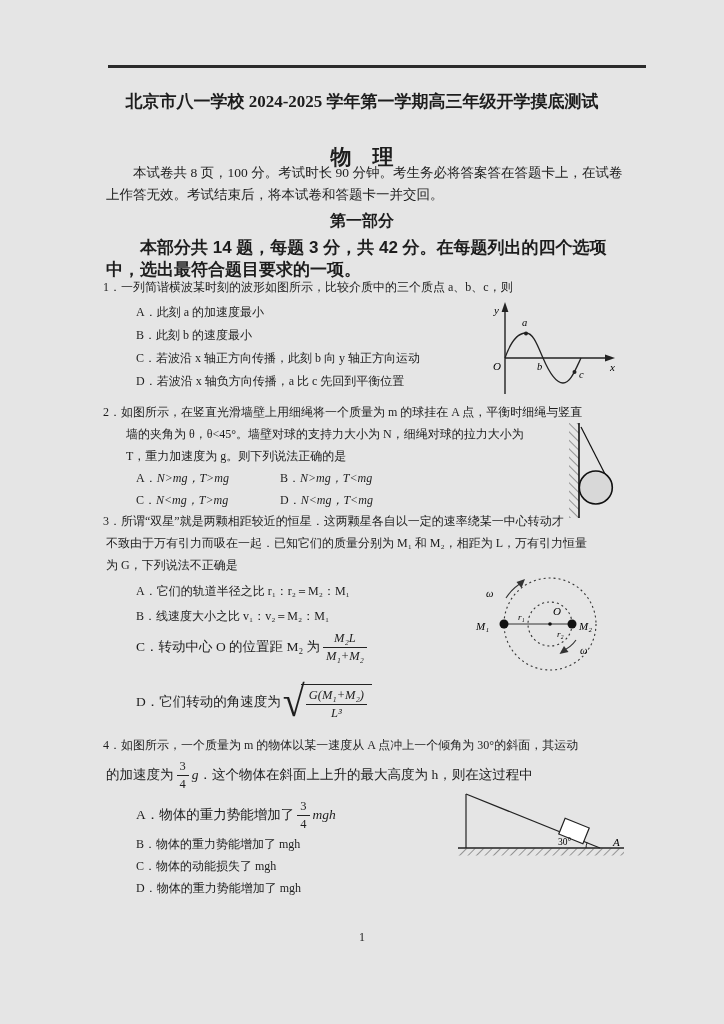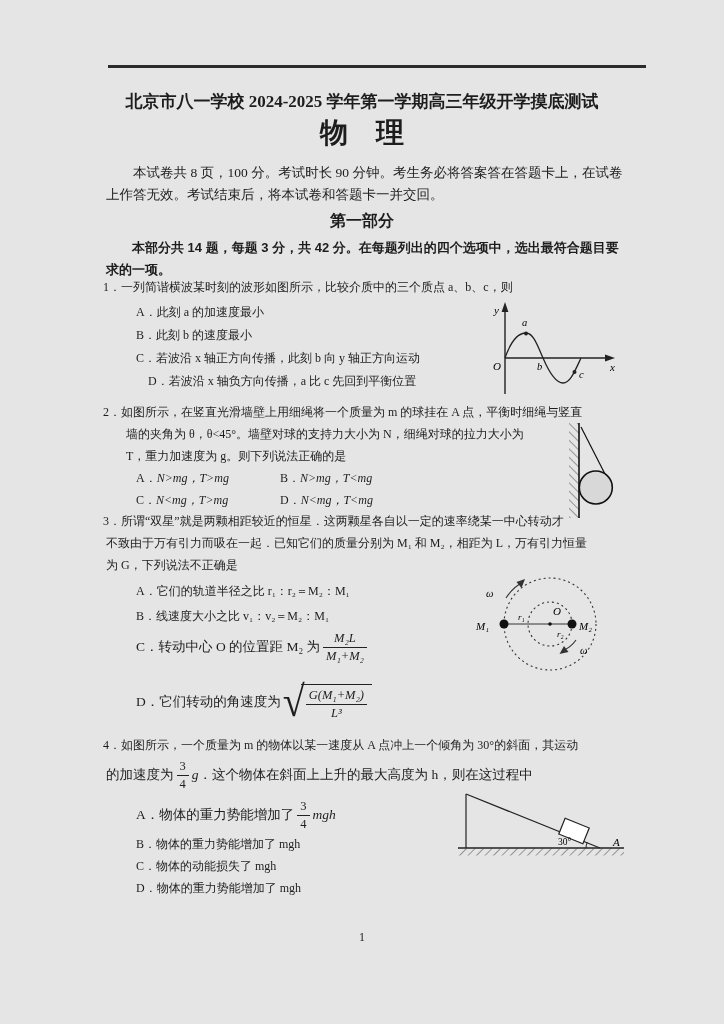--- a/index.html
+++ b/index.html
@@ -25,31 +25,31 @@
   svg { display:block; }
 </style>
 </head>
 <body>
 
 <div class="page">
 
   <div class="rule" style="left:108px; top:65px; width:538px; height:2.5px;"></div>
 
   <div class="line center bold" style="top:90px; font-size:17px;">北京市八一学校 2024-2025 学年第一学期高三年级开学摸底测试</div>
-  <div class="line center bold" style="top:114px; font-size:28px;">物　理</div>
+  <div class="line center bold" style="top:143px; font-size:21px;">物　理</div>
   <div class="para" style="left:106px; top:162px; width:520px;">本试卷共 8 页，100 分。考试时长 90 分钟。考生务必将答案答在答题卡上，在试卷上作答无效。考试结束后，将本试卷和答题卡一并交回。</div>
 
   <div class="line center bold hei" style="top:211px; font-size:16px;">第一部分</div>
-  <div class="para bold hei" style="left:106px; top:237px; width:522px; font-size:13px;">本部分共 14 题，每题 3 分，共 42 分。在每题列出的四个选项中，选出最符合题目要求的一项。</div>
+  <div class="para bold hei" style="left:106px; top:237px; width:522px; font-size:17px;">本部分共 14 题，每题 3 分，共 42 分。在每题列出的四个选项中，选出最符合题目要求的一项。</div>
 
   <div class="line" style="left:103px; top:279px;">1．一列简谐横波某时刻的波形如图所示，比较介质中的三个质点 a、b、c，则</div>
   <div class="line" style="left:136px; top:304px;">A．此刻 a 的加速度最小</div>
   <div class="line" style="left:136px; top:327px;">B．此刻 b 的速度最小</div>
   <div class="line" style="left:136px; top:350px;">C．若波沿 x 轴正方向传播，此刻 b 向 y 轴正方向运动</div>
-  <div class="line" style="left:148px; top:373px;font-family:Liberation Serif, serif;">D．若波沿 x 轴负方向传播，a 比 c 先回到平衡位置</div>
+  <div class="line" style="left:136px; top:373px;font-family:Liberation Serif, serif;">D．若波沿 x 轴负方向传播，a 比 c 先回到平衡位置</div>
 
   <div class="abs" style="left:468px; top:294px;">
     <svg width="150" height="105" viewBox="0 0 150 105">
       <line x1="37" y1="100" x2="37" y2="14" stroke="#222" stroke-width="1.4"></line>
       <polygon points="37,8 33.6,18 40.4,18" fill="#222"></polygon>
       <line x1="37" y1="64" x2="140" y2="64" stroke="#222" stroke-width="1.4"></line>
       <polygon points="147,64 137,60.6 137,67.4" fill="#222"></polygon>
       <path d="M 37 64 C 44 44, 51 39, 58 39 C 65 39, 69 50, 75 64 C 81 78, 88 89, 95 89 C 102 89, 106 79, 113 64" fill="none" stroke="#222" stroke-width="1.3"></path>
       <circle cx="58" cy="39.5" r="2" fill="#222"></circle>
       <circle cx="106.5" cy="78" r="2" fill="#222"></circle>

